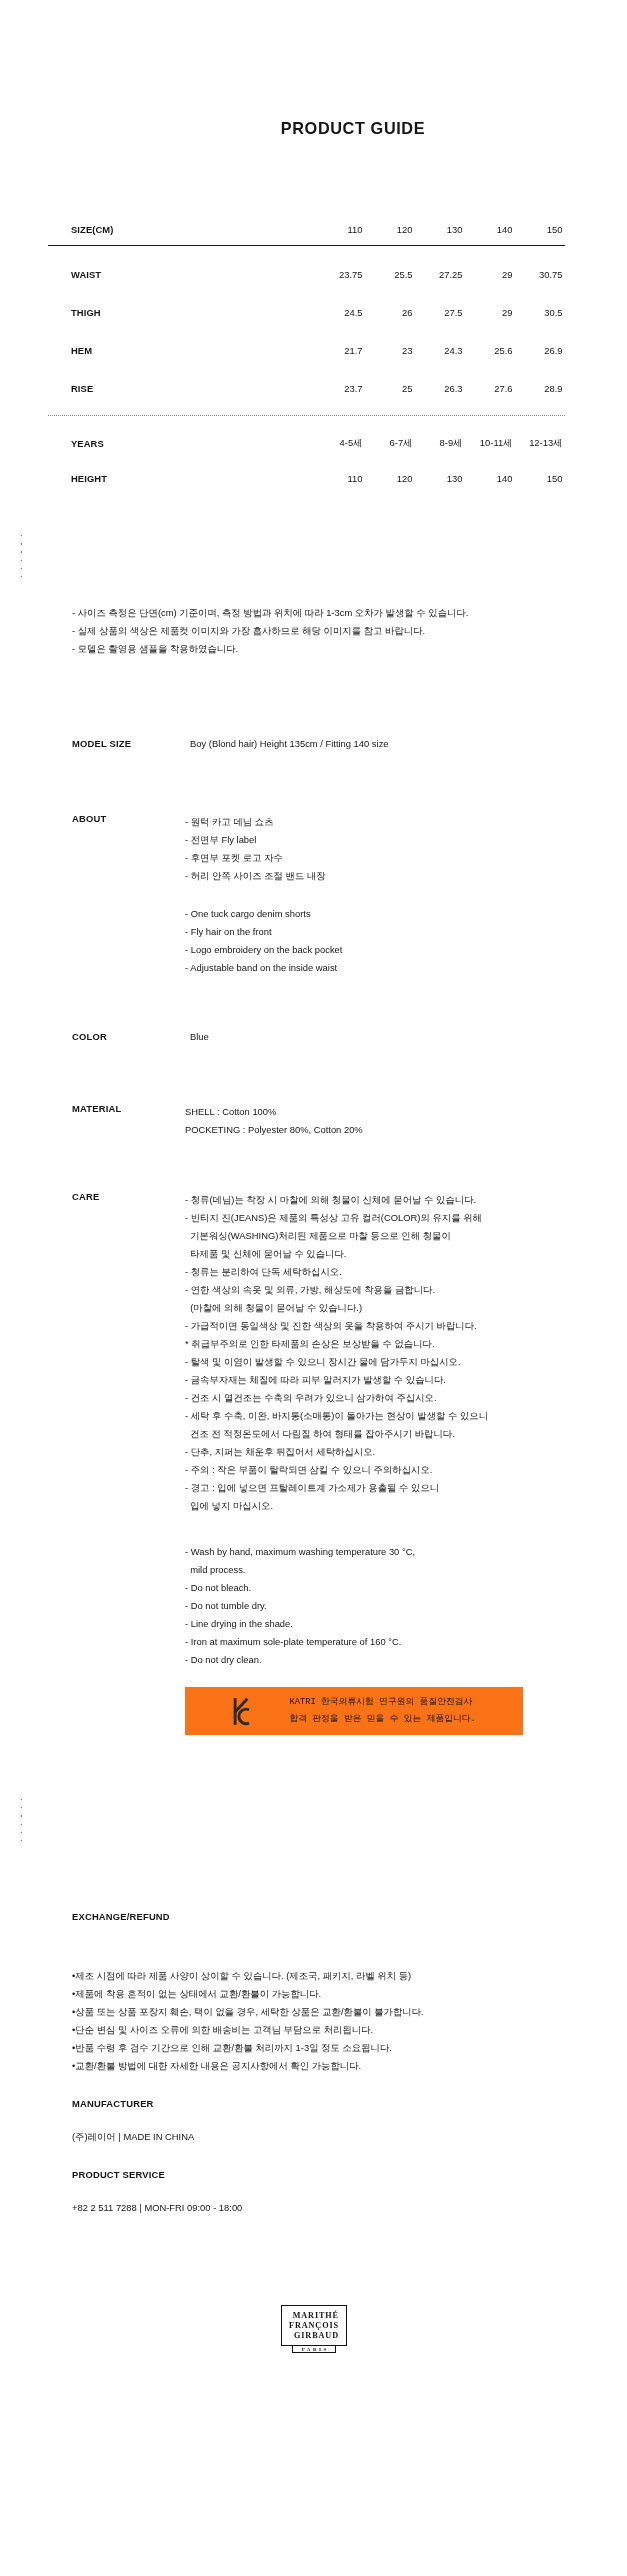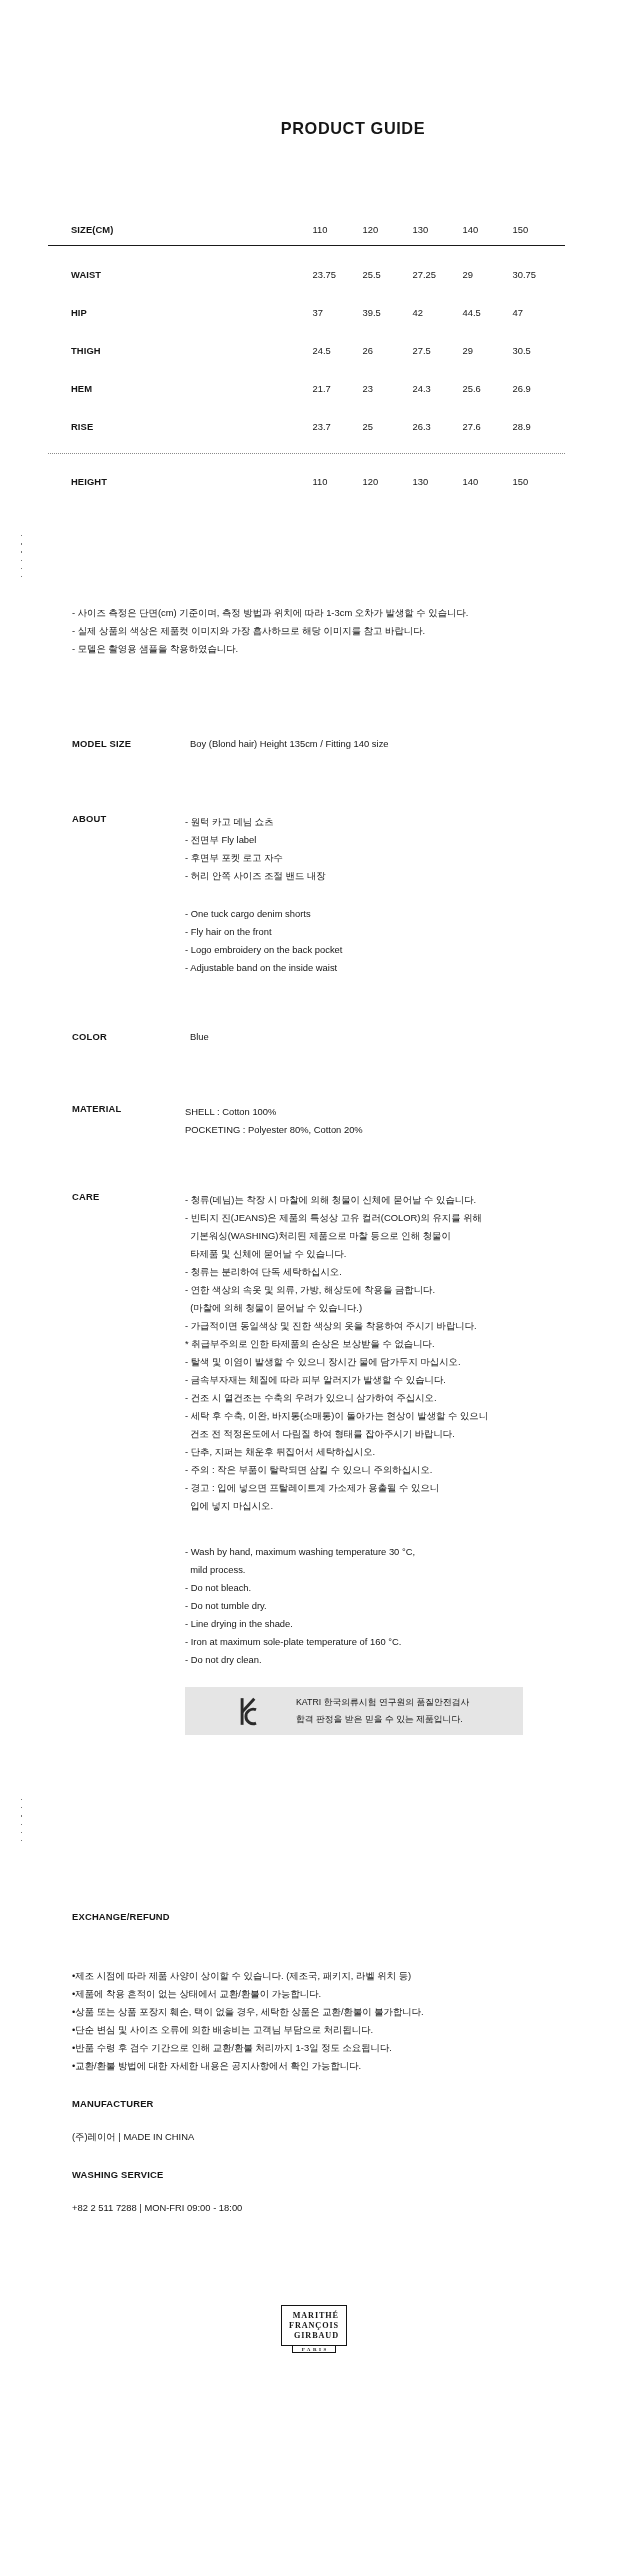--- a/index.html
+++ b/index.html
@@ -10,21 +10,21 @@
   }
   
   .title{position:absolute;top:119px;left:0;width:628px;text-align:center;
          font-size:16.3px;font-weight:600;letter-spacing:0.6px;margin-left:39px;}
   
   .size-table{position:absolute;left:48px;top:220px;width:517px;font-size:9.4px;}
   .trow{display:flex;align-items:center;height:38px;padding-right:2.5px;}
   .trow.head{height:19px;}
   .trow.extra{height:35px;}
   .tlabel{flex:1;padding-left:23px;font-weight:600;letter-spacing:0.1px;}
-  .tcell{width:50px;text-align:left;font-weight:500;white-space:nowrap;}
+  .tcell{width:50px;text-align:right;font-weight:500;white-space:nowrap;}
   .sep-solid{border-top:0.6px solid #1a1a1a;margin-top:6.3px;}
   .sep-dotted{border-top:0.6px dotted #8a8a8a;margin-top:7.5px;}
   .rows-main{padding-top:9.4px;}
   .rows-extra{padding-top:10px;}
   
   .line{height:18px;line-height:18px;white-space:pre;font-size:9.4px;}
   
   .notes{position:absolute;left:72px;top:604px;}
   
   .section{position:absolute;left:0;width:628px;}
@@ -33,22 +33,22 @@
   .svalue{position:absolute;left:190px;top:0;font-size:9.4px;line-height:12.6px;white-space:pre;}
   .slist{position:absolute;left:185px;top:0;}
   .sec-model{top:738px;}
   .sec-about{top:813px;}
   .about-en{top:92px;}
   .sec-color{top:1031px;}
   .sec-material{top:1103px;}
   .sec-care{top:1191px;}
   .care-en{top:352px;}
   
-  .kc-box{position:absolute;left:185px;top:496px;width:338px;height:48px;background:#e5e5e5;
-          display:flex;align-items:center;justify-content:center;gap:36px;}
+  .kc-box{position:absolute;left:185px;top:496px;width:338px;height:48px;background:#f97316;
+          display:flex;align-items:center;justify-content:center;gap:36px;font-family:Liberation Mono, monospace;}
   .kc-mark{width:21.3px;height:29px;flex:0 0 auto;}
   .kc-text .line{height:17px;line-height:17px;font-size:8.8px;font-weight:500;}
   
   .vdots{position:absolute;left:21px;width:1.3px;height:46px;
          background:repeating-linear-gradient(to bottom,#777 0 1.3px,transparent 1.3px 8.2px);}
   .vdots-1{top:535px;}
   .vdots-2{top:1799px;}
   
   .sec-exchange{top:1911px;}
   .exchange-list{position:absolute;left:72px;top:32px;margin-top:24px;}
@@ -87,28 +87,20 @@
   <div class="rows-main">
       <div class="trow ">
         <div class="tlabel">WAIST</div>
         <div class="tcell">23.75</div>
         <div class="tcell">25.5</div>
         <div class="tcell">27.25</div>
         <div class="tcell">29</div>
         <div class="tcell">30.75</div>
       </div>
       <div class="trow ">
-        <div class="tlabel">HIP</div>
-        <div class="tcell">37</div>
-        <div class="tcell">39.5</div>
-        <div class="tcell">42</div>
-        <div class="tcell">44.5</div>
-        <div class="tcell">47</div>
-      </div>
-      <div class="trow ">
         <div class="tlabel">THIGH</div>
         <div class="tcell">24.5</div>
         <div class="tcell">26</div>
         <div class="tcell">27.5</div>
         <div class="tcell">29</div>
         <div class="tcell">30.5</div>
       </div>
       <div class="trow ">
         <div class="tlabel">HEM</div>
         <div class="tcell">21.7</div>
@@ -121,20 +113,28 @@
         <div class="tlabel">RISE</div>
         <div class="tcell">23.7</div>
         <div class="tcell">25</div>
         <div class="tcell">26.3</div>
         <div class="tcell">27.6</div>
         <div class="tcell">28.9</div>
       </div>
     </div>
   <div class="sep-dotted"></div>
   <div class="rows-extra">
+      <div class="trow extra">
+        <div class="tlabel">YEARS</div>
+        <div class="tcell">4-5세</div>
+        <div class="tcell">6-7세</div>
+        <div class="tcell">8-9세</div>
+        <div class="tcell">10-11세</div>
+        <div class="tcell">12-13세</div>
+      </div>
       <div class="trow extra">
         <div class="tlabel">HEIGHT</div>
         <div class="tcell">110</div>
         <div class="tcell">120</div>
         <div class="tcell">130</div>
         <div class="tcell">140</div>
         <div class="tcell">150</div>
       </div>
     </div>
 </div>
@@ -235,21 +235,21 @@
       <div class="line">•교환/환불 방법에 대한 자세한 내용은 공지사항에서 확인 가능합니다.</div>
     </div>
 </div>
 
 <div class="section sec-manufacturer">
   <div class="slabel">MANUFACTURER</div>
   <div class="bvalue">(주)레이어 | MADE IN CHINA</div>
 </div>
 
 <div class="section sec-customer">
-  <div class="slabel">WASHING SERVICE</div>
+  <div class="slabel">PRODUCT SERVICE</div>
   <div class="bvalue">+82 2 511 7288 | MON-FRI 09:00 - 18:00</div>
 </div>
 
 <div class="logo">
   <div class="logo-box">
       <div class="logo-line">MARITHÉ</div>
       <div class="logo-line">FRANÇOIS</div>
       <div class="logo-line">GIRBAUD</div>
     </div>
   <div class="logo-paris">PARIS</div>

